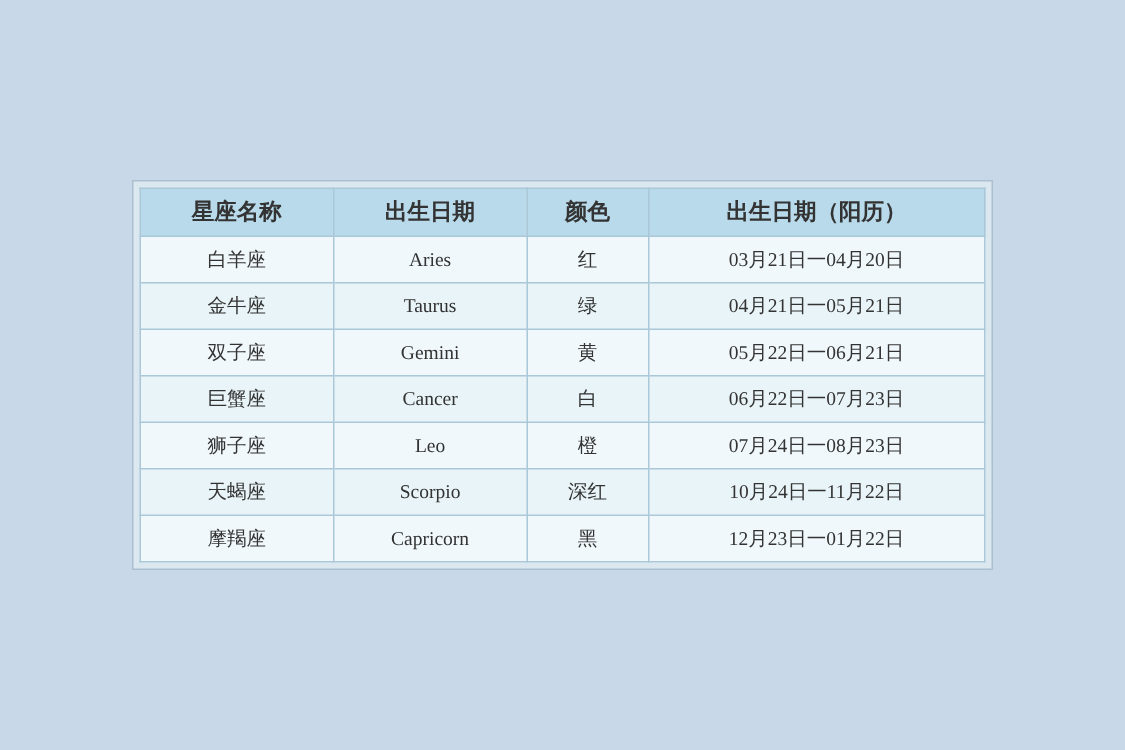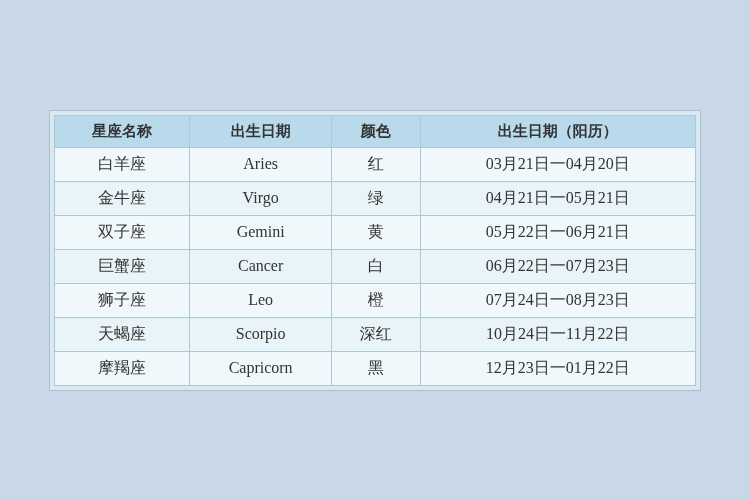--- a/index.html
+++ b/index.html
@@ -19,28 +19,28 @@
     }
 
     .table-container {
       background-color: #dce8f0;
       border: 1px solid #aac0d0;
       padding: 4px;
     }
 
     table {
       border-collapse: collapse;
-      width: 642px;
+      width: 564px;
     }
 
     th, td {
       border: 1px solid #aac8d8;
       text-align: center;
       padding: 6px 10px;
-      font-size: 16px;
+      font-size: 13px;
       color: #222;
     }
 
     thead tr th {
       background-color: #b8daea;
       font-weight: bold;
       color: #333;
       font-size: 15px;
     }
 
@@ -71,21 +71,21 @@
     </thead>
     <tbody id="table-body">
     <tr>
           <td>白羊座</td>
           <td>Aries</td>
           <td>红</td>
           <td>03月21日一04月20日</td>
         </tr>
         <tr>
           <td>金牛座</td>
-          <td>Virgo</td>
+          <td>Taurus</td>
           <td>绿</td>
           <td>04月21日一05月21日</td>
         </tr>
         <tr>
           <td>双子座</td>
           <td>Gemini</td>
           <td>黄</td>
           <td>05月22日一06月21日</td>
         </tr>
         <tr>

